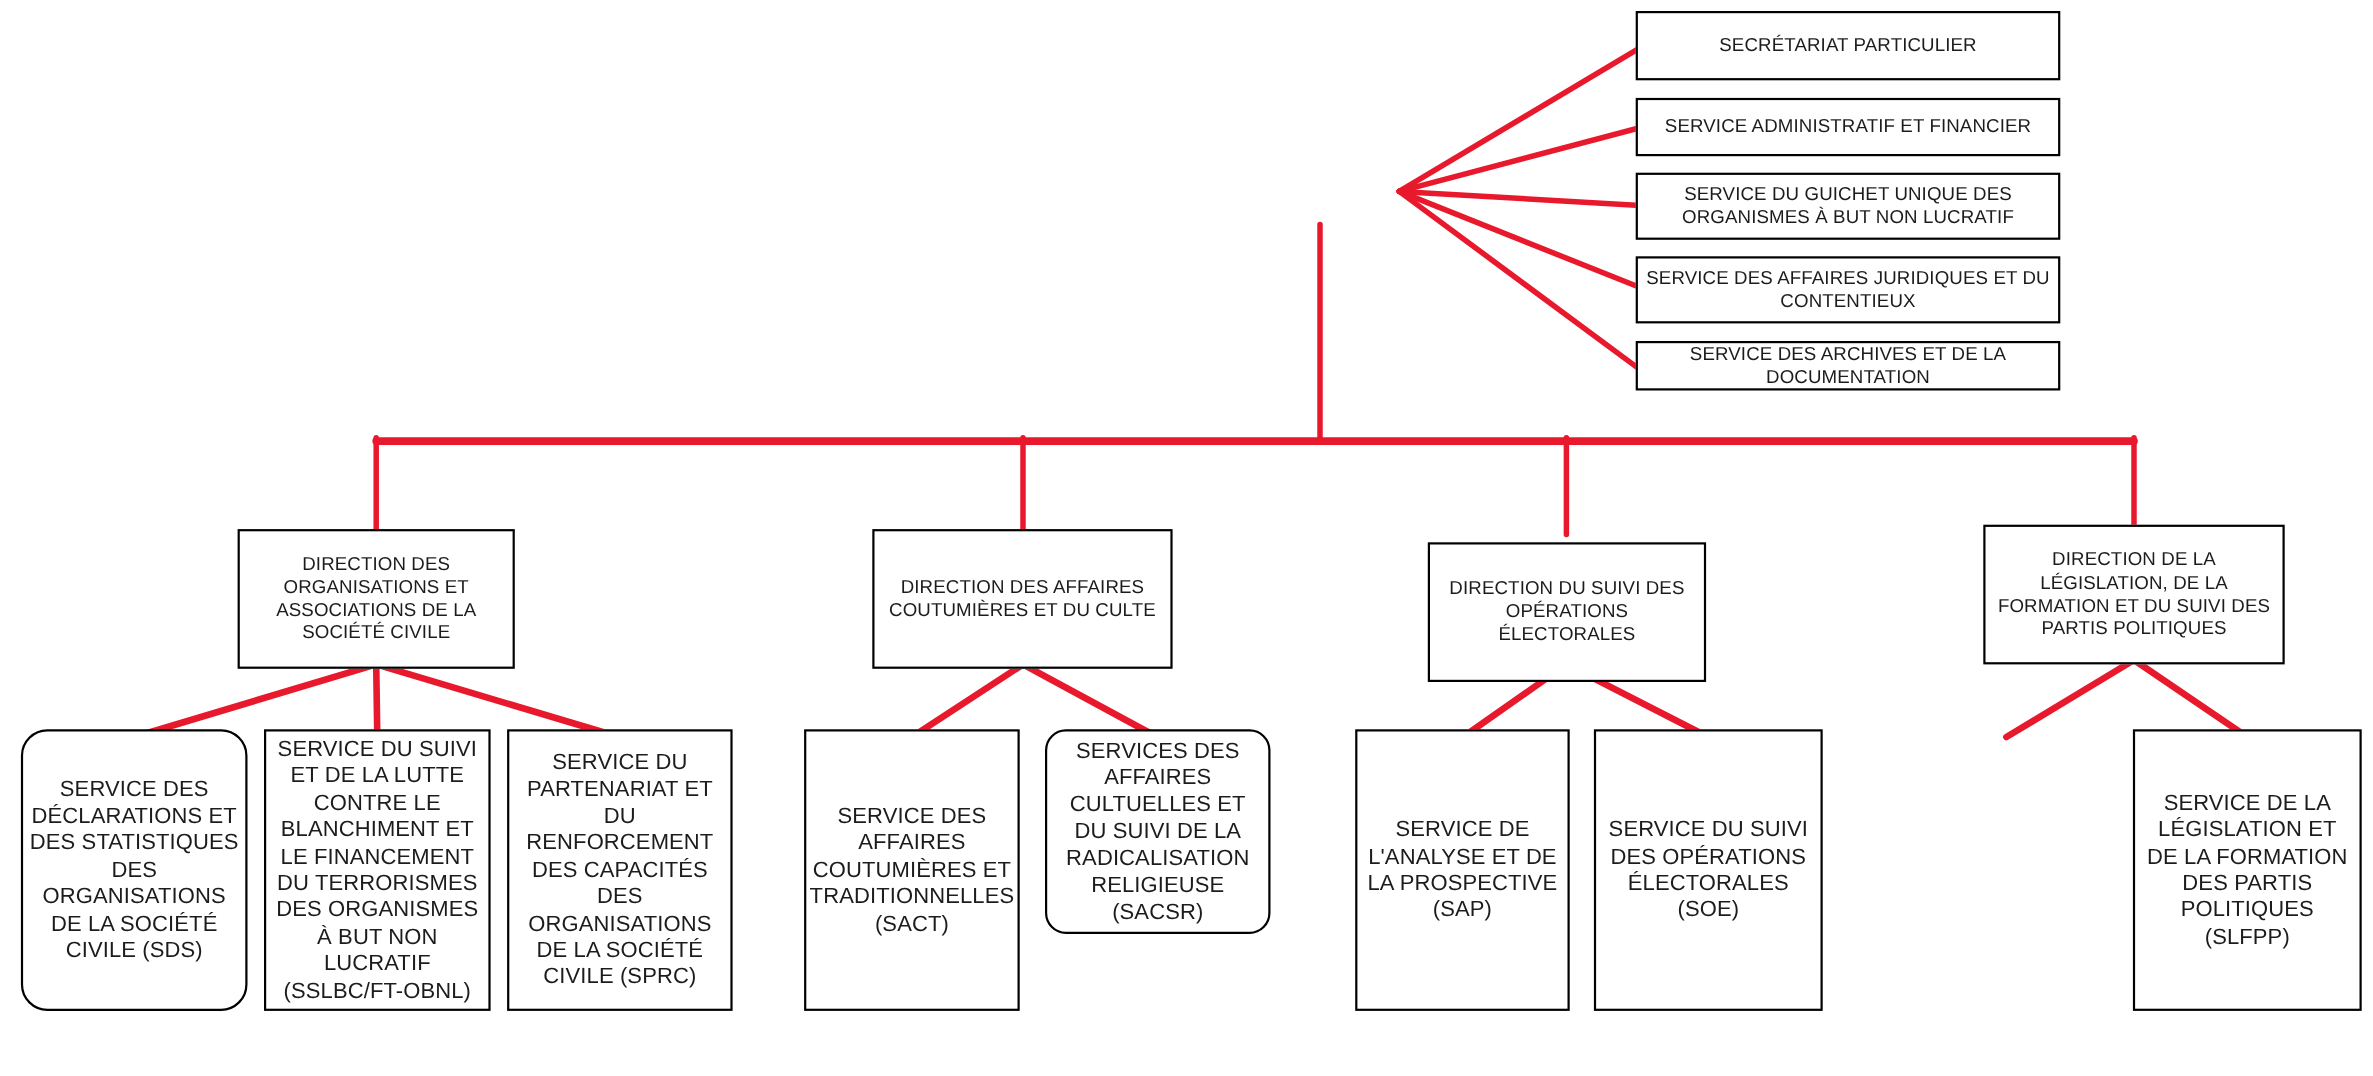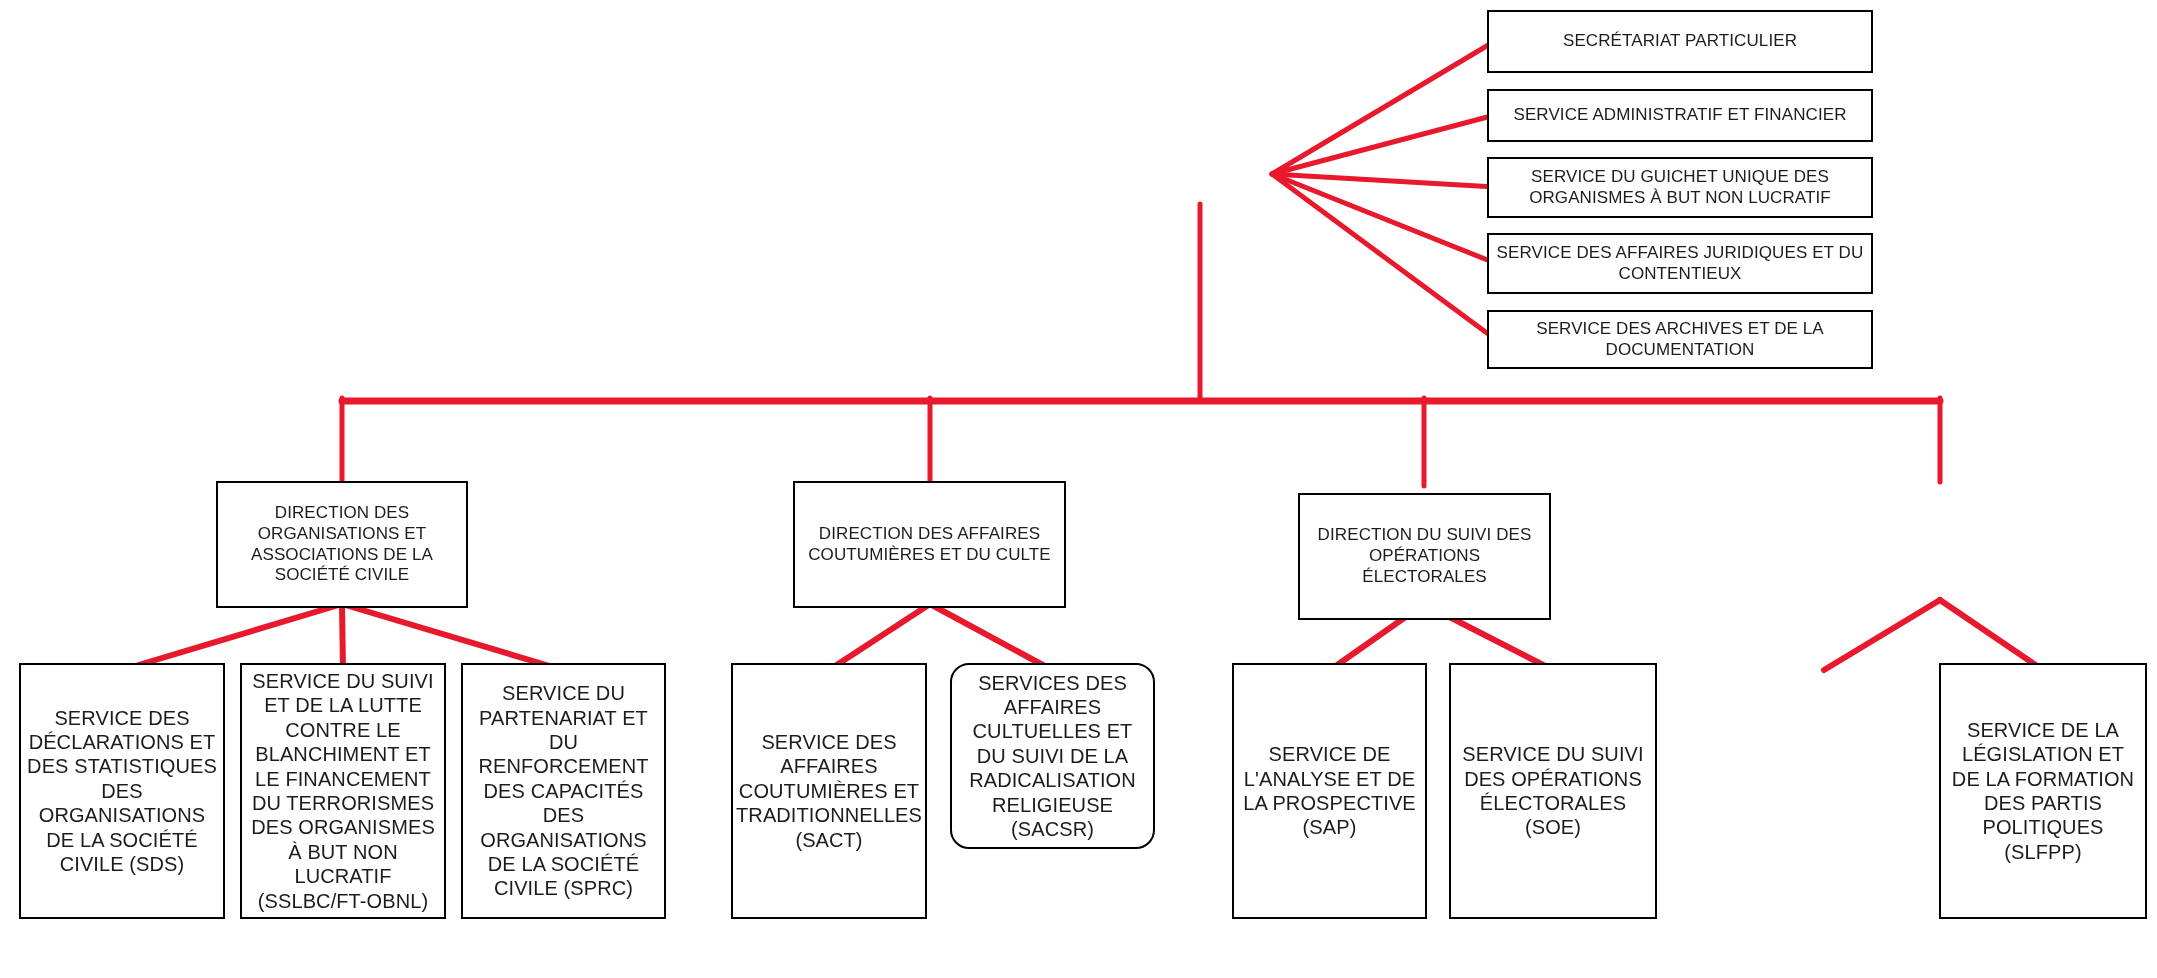--- a/index.html
+++ b/index.html
@@ -77,27 +77,28 @@
 
     <line class="mid" x1="1940" y1="600" x2="1824" y2="670"></line>
     <line class="mid" x1="1940" y1="600" x2="2043" y2="670"></line>
   </svg>
 
 
   <div class="node staff-node" style="left:1487px; top:10px;  width:386px; height:63px;">SECRÉTARIAT PARTICULIER</div>
   <div class="node staff-node" style="left:1487px; top:89px;  width:386px; height:53px;">SERVICE ADMINISTRATIF ET FINANCIER</div>
   <div class="node staff-node" style="left:1487px; top:157px; width:386px; height:61px;">SERVICE DU GUICHET UNIQUE DES ORGANISMES À BUT NON LUCRATIF</div>
   <div class="node staff-node" style="left:1487px; top:233px; width:386px; height:61px;">SERVICE DES AFFAIRES JURIDIQUES ET DU CONTENTIEUX</div>
-  <div class="node staff-node" style="left:1487px; top:310px; width:386px; height:59px;">SERVICE DES ARCHIVES ET DE LA DOCUMENTATION</div>
+  <div class="node staff-node" style="left:1487px; top:310px; width:386px; height:45px;">SERVICE DES ARCHIVES ET DE LA DOCUMENTATION</div>
 
   <div class="node dir-node" style="left:216px;  top:481px; width:252px; height:127px;">DIRECTION DES ORGANISATIONS ET ASSOCIATIONS DE LA SOCIÉTÉ CIVILE</div>
   <div class="node dir-node" style="left:793px;  top:481px; width:273px; height:127px;">DIRECTION DES AFFAIRES COUTUMIÈRES ET DU CULTE</div>
   <div class="node dir-node" style="left:1298px; top:493px; width:253px; height:127px;">DIRECTION DU SUIVI DES OPÉRATIONS ÉLECTORALES</div>
+  <div class="node dir-node" style="left:1803px; top:477px; width:274px; height:127px;">DIRECTION DE LA LÉGISLATION, DE LA FORMATION ET DU SUIVI DES PARTIS POLITIQUES</div>
 
-  <div class="node svc-node" style="left:19px;   top:663px; width:206px; height:256px;">SERVICE DES DÉCLARATIONS ET DES STATISTIQUES DES ORGANISATIONS DE LA SOCIÉTÉ CIVILE (SDS)</div>
+  <div class="node svc-node" style="left:19px;   top:663px; width:206px; height:256px;border-radius:24px;">SERVICE DES DÉCLARATIONS ET DES STATISTIQUES DES ORGANISATIONS DE LA SOCIÉTÉ CIVILE (SDS)</div>
   <div class="node svc-node" style="left:240px;  top:663px; width:206px; height:256px;">SERVICE DU SUIVI ET DE LA LUTTE CONTRE LE BLANCHIMENT ET LE FINANCEMENT DU TERRORISMES DES ORGANISMES À BUT NON LUCRATIF (SSLBC/FT-OBNL)</div>
   <div class="node svc-node" style="left:461px;  top:663px; width:205px; height:256px;">SERVICE DU PARTENARIAT ET DU RENFORCEMENT DES CAPACITÉS DES ORGANISATIONS DE LA SOCIÉTÉ CIVILE (SPRC)</div>
   <div class="node svc-node" style="left:731px;  top:663px; width:196px; height:256px;">SERVICE DES AFFAIRES COUTUMIÈRES ET TRADITIONNELLES (SACT)</div>
   <div class="node svc-node" style="left:950px;  top:663px; width:205px; height:186px;border-radius:19px;">SERVICES DES AFFAIRES CULTUELLES ET DU SUIVI DE LA RADICALISATION RELIGIEUSE (SACSR)</div>
   <div class="node svc-node" style="left:1232px; top:663px; width:195px; height:256px;">SERVICE DE L'ANALYSE ET DE LA PROSPECTIVE (SAP)</div>
   <div class="node svc-node" style="left:1449px; top:663px; width:208px; height:256px;">SERVICE DU SUIVI DES OPÉRATIONS ÉLECTORALES (SOE)</div>
   <div class="node svc-node" style="left:1939px; top:663px; width:208px; height:256px;">SERVICE DE LA LÉGISLATION ET DE LA FORMATION DES PARTIS POLITIQUES (SLFPP)</div>
 
 </div>
 

